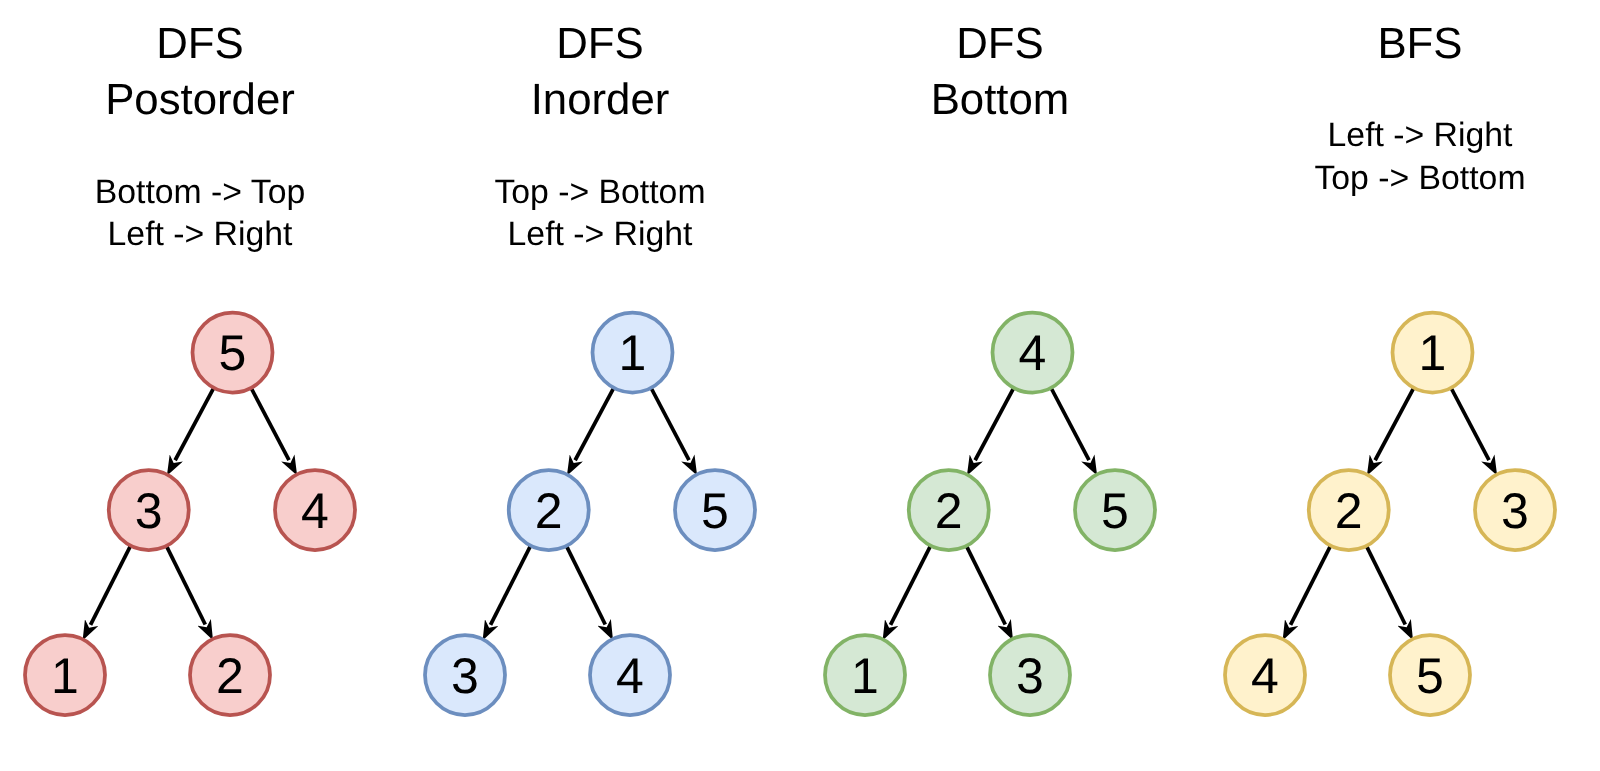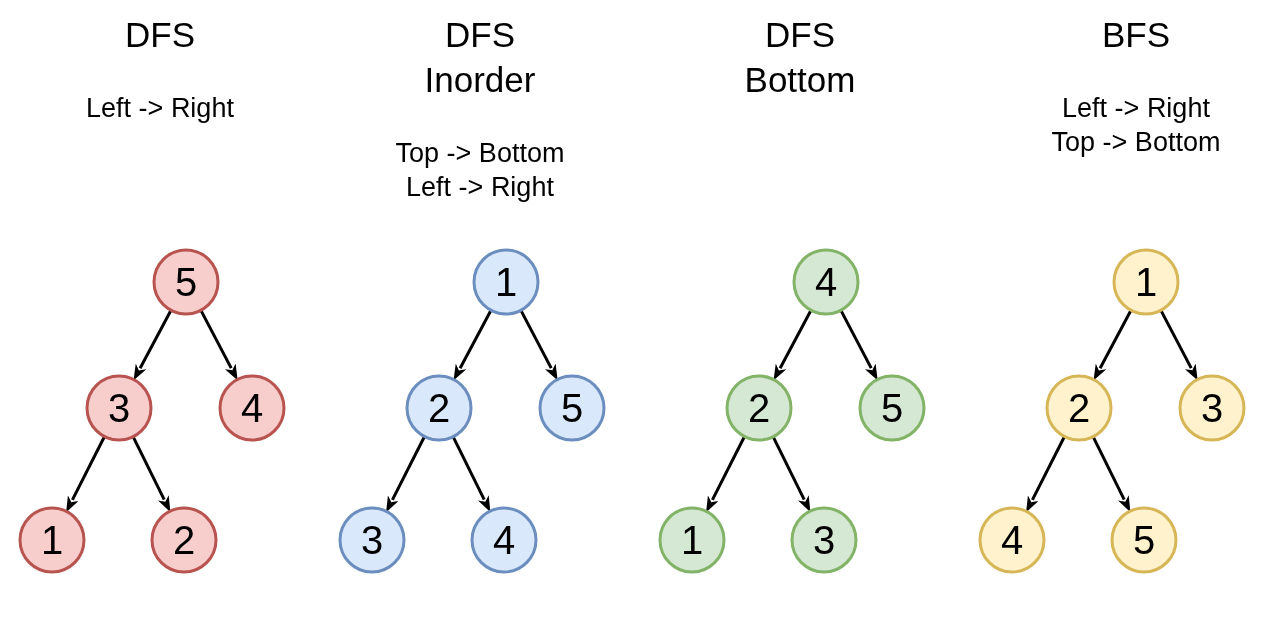--- a/index.html
+++ b/index.html
@@ -60,22 +60,24 @@
       <path d="M0,0 L16,6 L0,12 L4.5,6 Z" fill="#000000"></path>
     </marker>
   </defs>
 </svg>
 
 <div class="board">
 
   <section class="column">
     <h2 class="title">
       <span>DFS</span>
+      <span>Postorder</span>
     </h2>
     <p class="subtitle">
+      <span>Bottom -&gt; Top</span>
       <span>Left -&gt; Right</span>
     </p>
     <svg class="tree" viewBox="0 0 320 332" style="--node-fill: #f8cecc; --node-stroke: #b85450;">
       <line class="edge" x1="171" y1="66.3" x2="140.1" y2="124.2" marker-end="url(#arrowhead)"></line>
       <line class="edge" x1="200.9" y1="66.4" x2="231.2" y2="124.1" marker-end="url(#arrowhead)"></line>
       <line class="edge" x1="104.5" y1="192.5" x2="72.4" y2="255.9" marker-end="url(#arrowhead)"></line>
       <line class="edge" x1="133.1" y1="192.7" x2="164.2" y2="255.6" marker-end="url(#arrowhead)"></line>
       <circle class="node" cx="186" cy="38" r="32"></circle>
       <circle class="node" cx="119" cy="164" r="32"></circle>
       <circle class="node" cx="252" cy="164" r="32"></circle>

